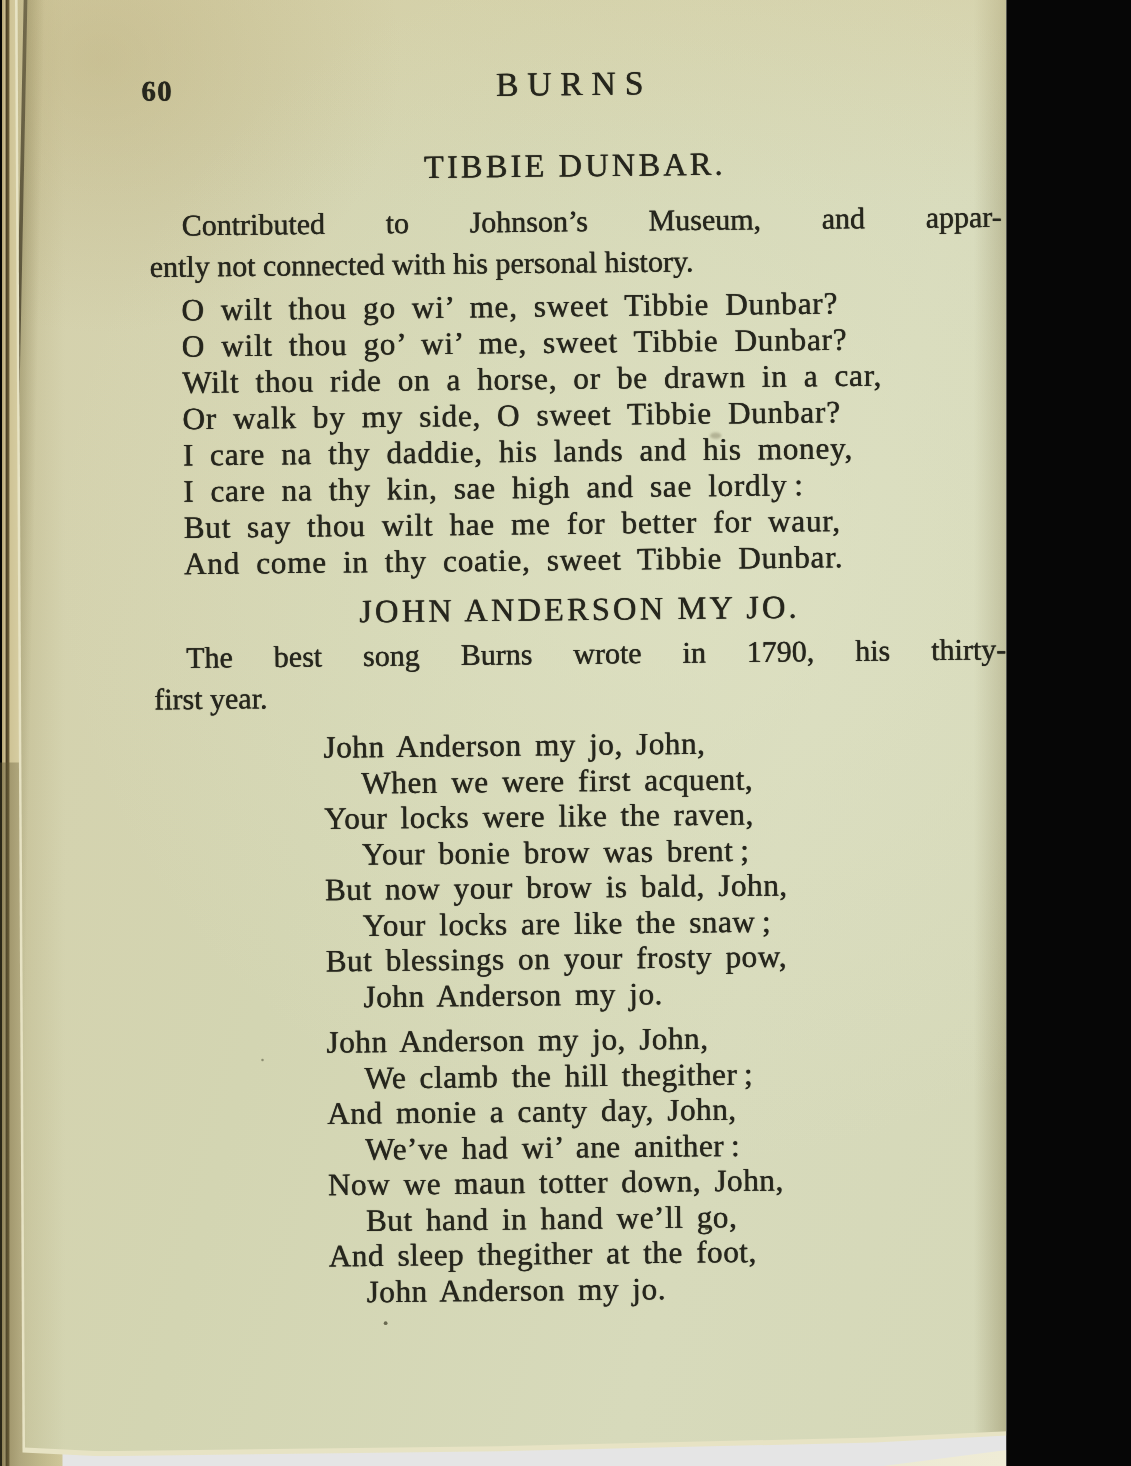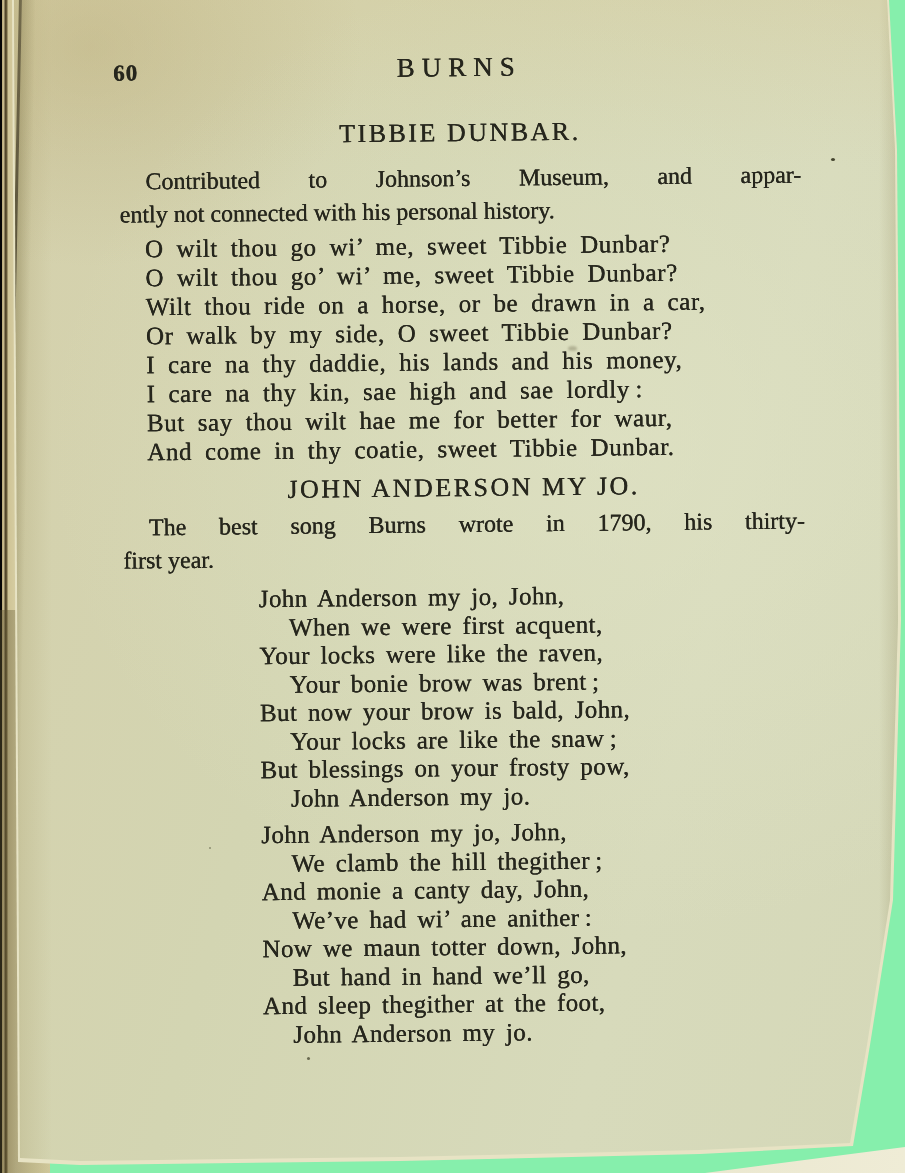--- a/index.html
+++ b/index.html
@@ -1,16 +1,16 @@
 <!DOCTYPE html>
 <html><head>
 <meta charset="utf-8">
 <style>
   html,body{margin:0;padding:0;background:#060606;}
-  .scene{position:relative;width:905px;height:1173px;overflow:hidden;background:#86efac;
+  .scene{position:relative;width:805px;height:1173px;overflow:hidden;background:#e5e5e5;
          font-family:"Liberation Serif","DejaVu Serif",serif;}
 
   
   .edge-stack{position:absolute;left:0;top:0;width:50px;height:1173px;
     background:linear-gradient(90deg,
       #050504 0px,#050504 2px,
       #b8a878 2px,#cdbf92 4px,
       #4a3f26 5px,#6b5e3a 7px,
       #cfc496 8px,#d6cda2 16px,
       #d2cb9f 30px,#cfc79a 50px);}

